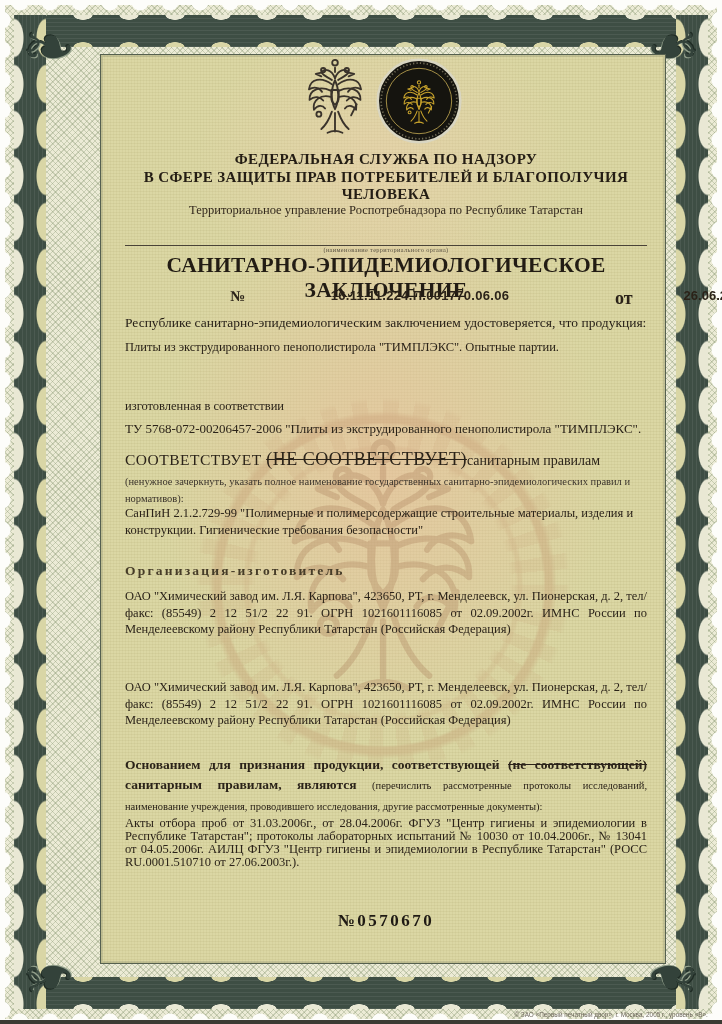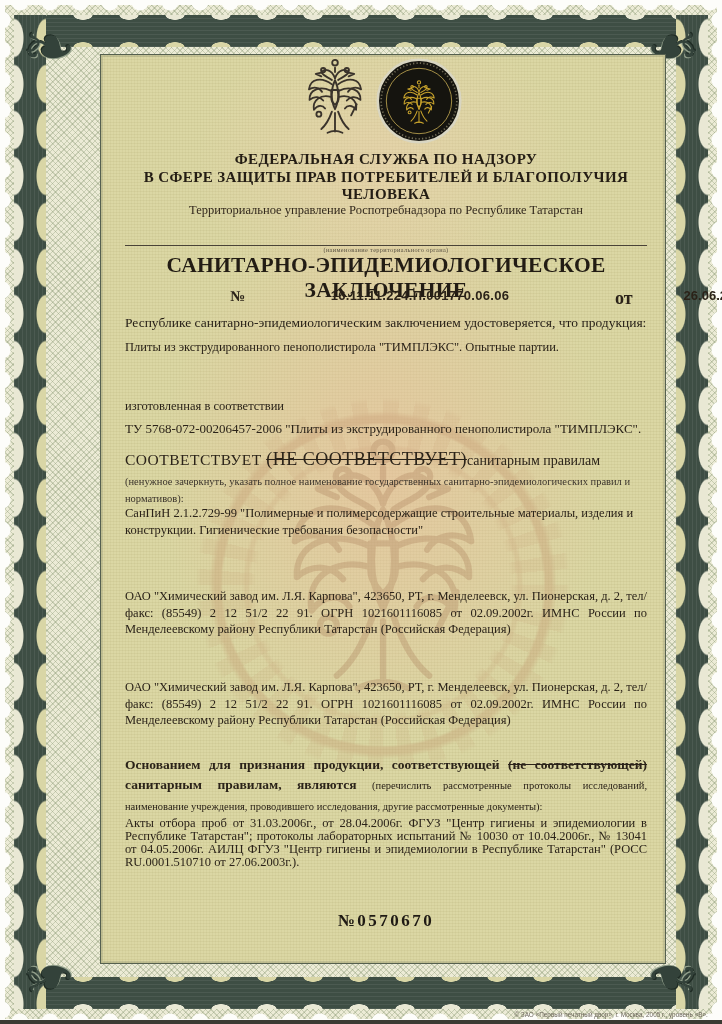--- a/index.html
+++ b/index.html
@@ -226,20 +226,21 @@
     <div class="t product">Плиты из экструдированного пенополистирола "ТИМПЛЭКС". Опытные партии.</div>
     <div class="t made">изготовленная в соответствии</div>
     <div class="t tu">ТУ 5768-072-00206457-2006 "Плиты из экструдированного пенополистирола "ТИМПЛЭКС".</div>
 
     <div class="t conforms-line">
       <span class="seg-caps">СООТВЕТСТВУЕТ </span><span class="seg-caps seg-strike">(НЕ СООТВЕТСТВУЕТ)</span><span>санитарным правилам</span>
     </div>
     <div class="t strike-note">(ненужное зачеркнуть, указать полное наименование государственных санитарно-эпидемиологических правил и нормативов):</div>
     <div class="t sanpin">СанПиН 2.1.2.729-99 "Полимерные и полимерсодержащие строительные материалы, изделия и конструкции. Гигиенические требования безопасности"</div>
 
+    <div class="t sec-heading manuf-heading">Организация-изготовитель</div>
     <div class="t justify manuf-text">ОАО "Химический завод им. Л.Я. Карпова", 423650, РТ, г. Менделеевск, ул. Пионерская, д. 2, тел/факс: (85549) 2 12 51/2 22 91. ОГРН 1021601116085 от 02.09.2002г. ИМНС России по Менделеевскому району Республики Татарстан (Российская Федерация)</div>
 
     <div class="t justify recip-text">ОАО "Химический завод им. Л.Я. Карпова", 423650, РТ, г. Менделеевск, ул. Пионерская, д. 2, тел/факс: (85549) 2 12 51/2 22 91. ОГРН 1021601116085 от 02.09.2002г. ИМНС России по Менделеевскому району Республики Татарстан (Российская Федерация)</div>
 
     <div class="t justify basis">
       <span>Основанием для признания продукции, соответствующей </span><span class="seg-strike">(не соответствующей)</span><span> санитарным правилам, являются </span><span class="small-note">(перечислить рассмотренные протоколы исследований, наименование учреждения, проводившего исследования, другие рассмотренные документы):</span>
     </div>
     <div class="t justify acts">Акты отбора проб от 31.03.2006г., от 28.04.2006г. ФГУЗ "Центр гигиены и эпидемиологии в Республике Татарстан"; протоколы лабораторных испытаний № 10030 от 10.04.2006г., № 13041 от 04.05.2006г. АИЛЦ ФГУЗ "Центр гигиены и эпидемиологии в Республике Татарстан" (РОСС RU.0001.510710 от 27.06.2003г.).</div>
 
     <div class="t center serial">№0570670</div>

